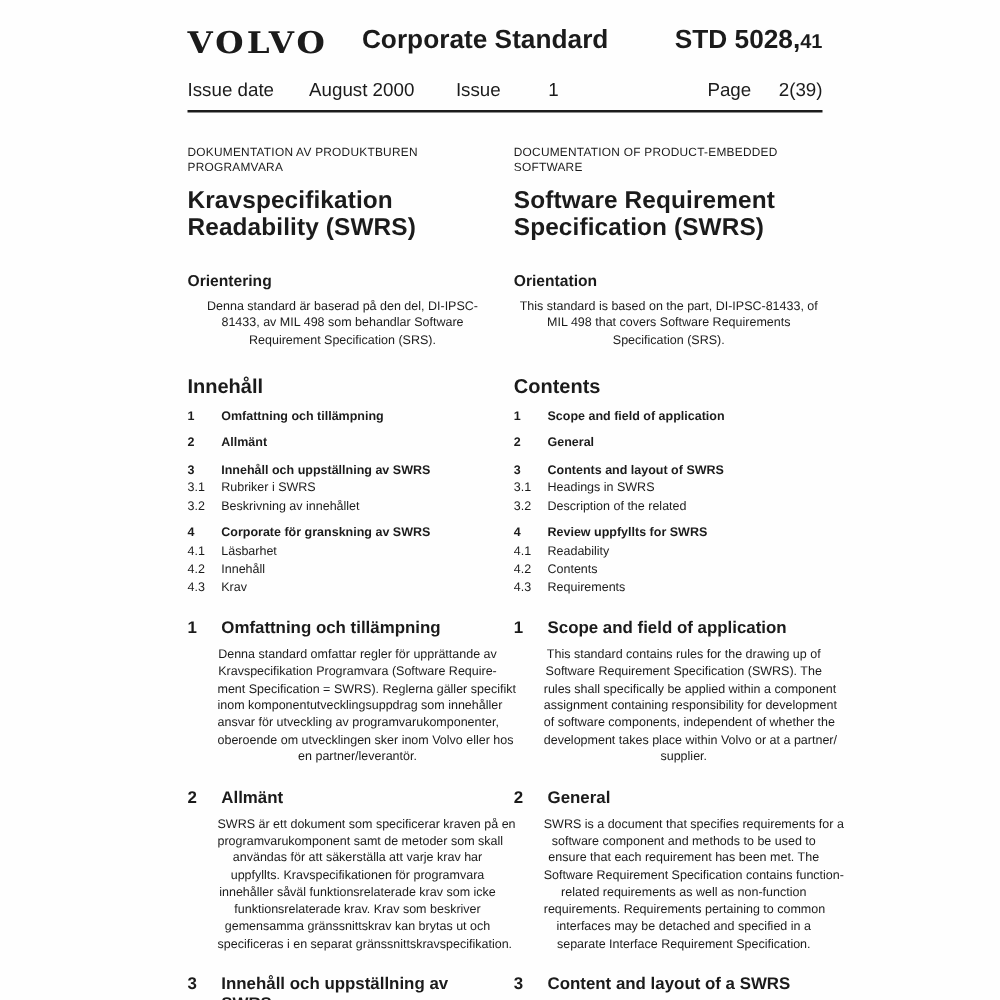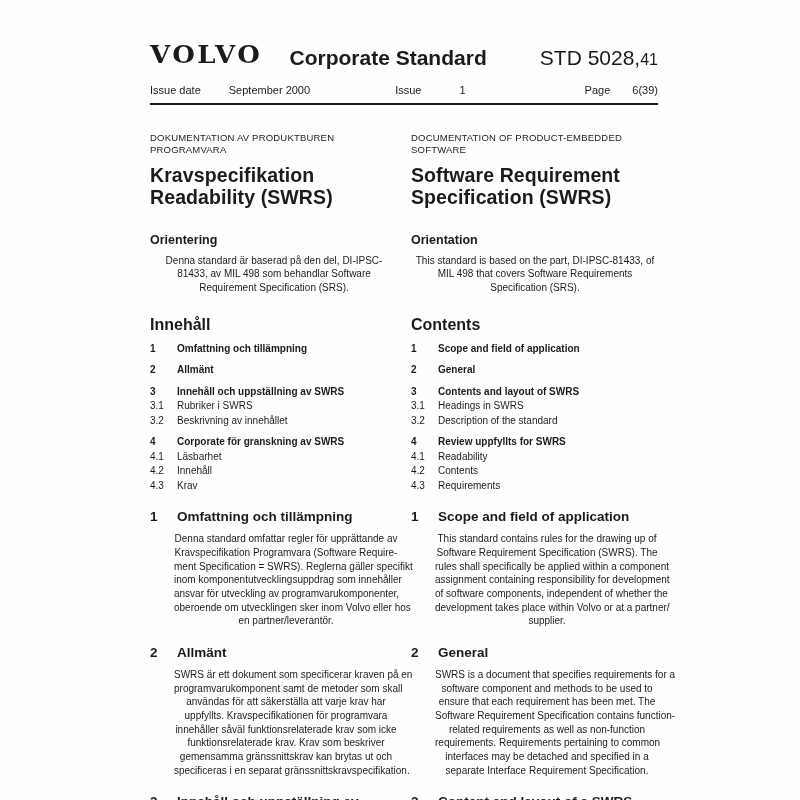--- a/index.html
+++ b/index.html
@@ -20,52 +20,51 @@
   .content {
     position: absolute;
     left: 150px;
     top: 20px;
     width: 508px;
   }
 
   
   .hdr-row {
     display: flex;
-    align-items: flex-end;
+    align-items: flex-start;
     justify-content: space-between;
-    margin-top: 20px;
   }
   .logo {
     font-family: "DejaVu Serif", serif;
     font-weight: 700;
     font-size: 26px;
     letter-spacing: 2.5px;
     transform: scaleY(0.92);
     white-space: nowrap;
   }
   .hdr-title {
     font-weight: 700;
     font-size: 21px;
     white-space: nowrap;
     margin-left: -26px;
   }
   .doc-number {
-    font-weight: 400;
+    font-weight: 700;
     font-size: 21px;
     white-space: nowrap;
   }
   .doc-number .suffix { font-size: 16px; }
 
   .issue-row {
     display: flex;
     align-items: baseline;
     margin-top: 14px;
     padding-bottom: 7px;
     border-bottom: 2px solid #1c1c1c;
-    font-size: 11px;
+    font-size: 15px;
   }
   .issue-row .v-date   { margin-left: 28px; }
   .issue-row .spacer   { flex: 1; }
   .issue-row .l-issue  { margin-left: 0; }
   .issue-row .v-issue  { margin-left: 38px; }
   .issue-row .l-page   { margin-left: 119px; }
   .issue-row .v-page   { margin-left: 22px; }
 
   
   .cols {
@@ -136,26 +135,26 @@
   <div class="content">
 
     <div class="hdr-row">
       <span class="logo">VOLVO</span>
       <span class="hdr-title">Corporate Standard</span>
       <span class="doc-number"><span>STD 5028,</span><span class="suffix">41</span></span>
     </div>
 
     <div class="issue-row">
       <span>Issue date</span>
-      <span class="v-date">September 2000</span>
+      <span class="v-date">August 2000</span>
       <span class="spacer"></span>
       <span class="l-issue">Issue</span>
       <span class="v-issue">1</span>
       <span class="l-page">Page</span>
-      <span class="v-page">6(39)</span>
+      <span class="v-page">2(39)</span>
     </div>
 
     <div class="cols">
 
       <div class="col">
         <div class="kicker">DOKUMENTATION AV PRODUKTBUREN
 PROGRAMVARA</div>
         <div class="main-title">Kravspecifikation
 Readability (SWRS)</div>
 
@@ -265,21 +264,21 @@
           <div class="toc-row lvl1">
               <span class="n">3</span>
               <span>Contents and layout of SWRS</span>
             </div>
           <div class="toc-row">
               <span class="n">3.1</span>
               <span>Headings in SWRS</span>
             </div>
           <div class="toc-row">
               <span class="n">3.2</span>
-              <span>Description of the standard</span>
+              <span>Description of the related</span>
             </div>
           <div class="toc-row lvl1">
               <span class="n">4</span>
               <span>Review uppfyllts for SWRS</span>
             </div>
           <div class="toc-row">
               <span class="n">4.1</span>
               <span>Readability</span>
             </div>
           <div class="toc-row">

